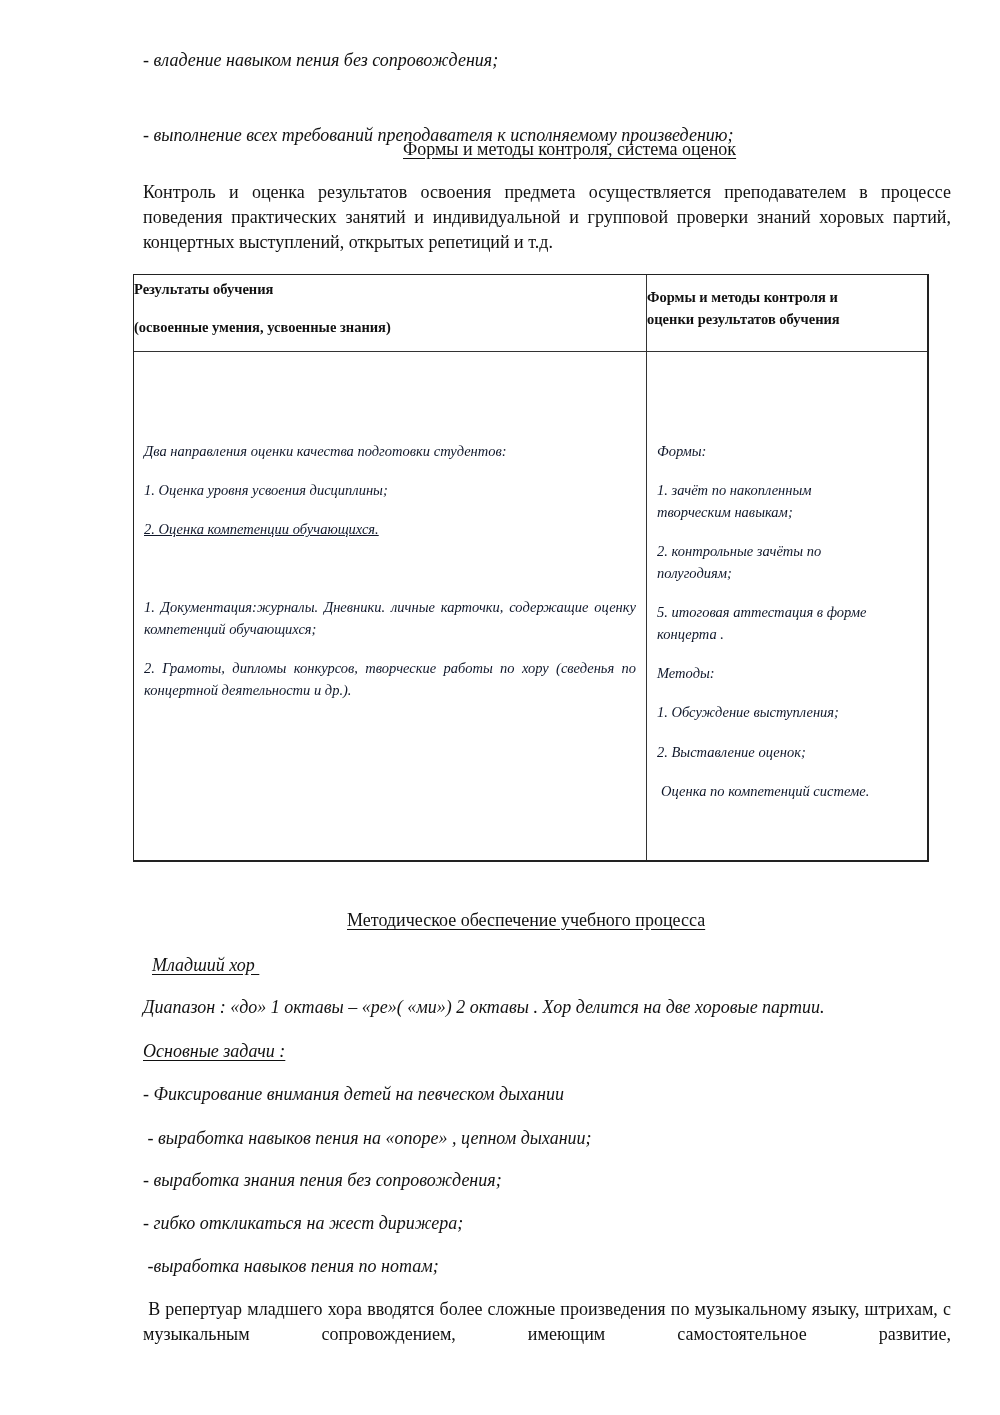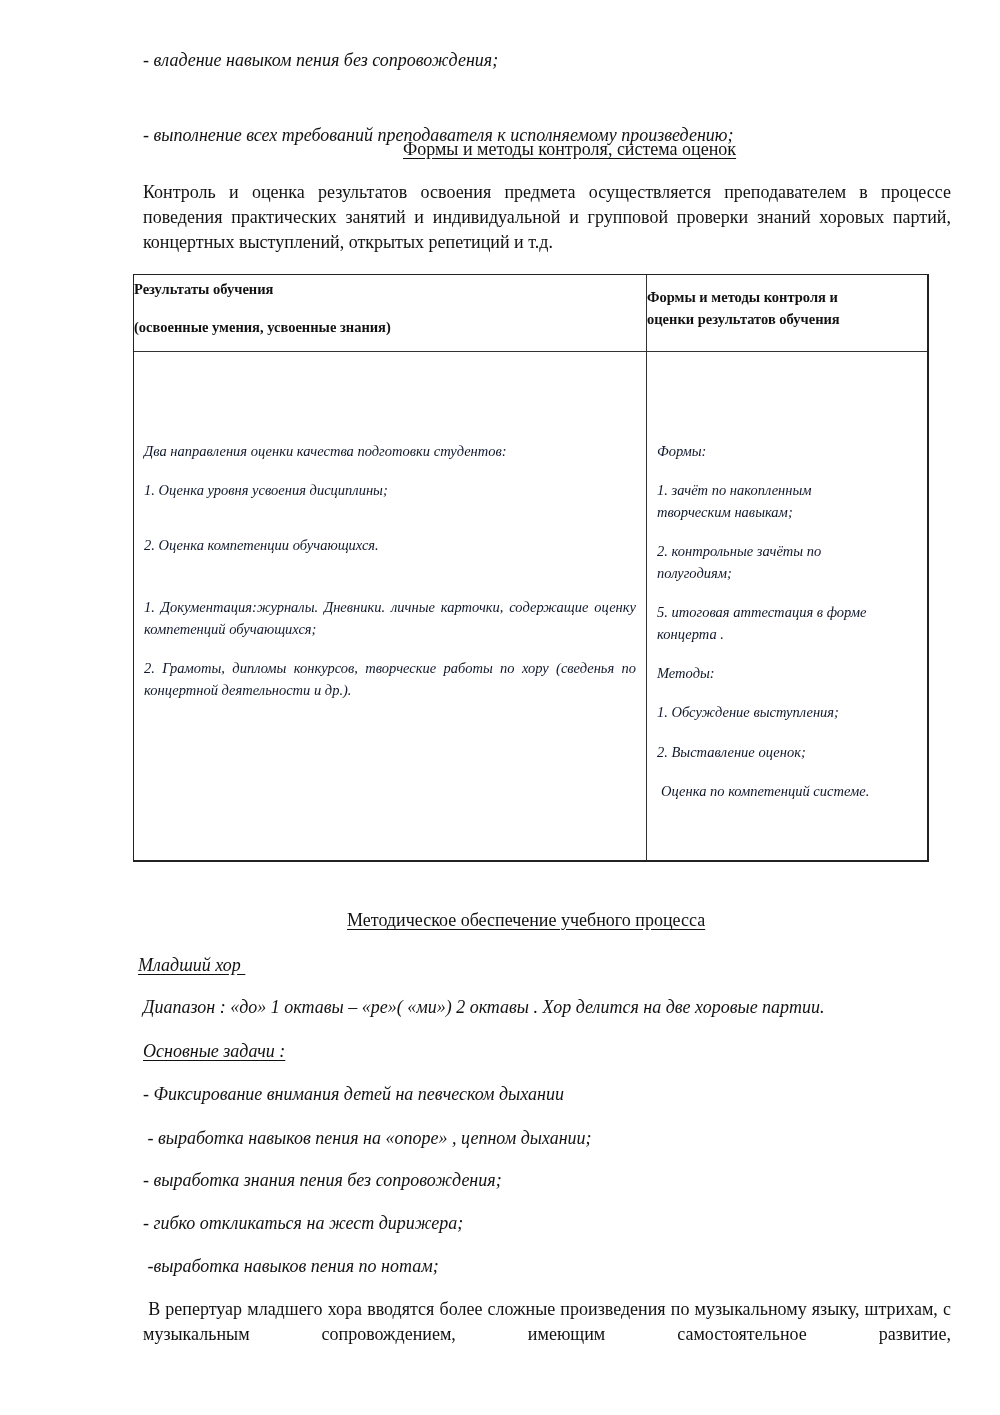--- a/index.html
+++ b/index.html
@@ -44,36 +44,36 @@
   <div class="vline"></div>
   <div class="hline"></div>
 
   <div class="abs th" style="left:0; width:512px; top:4px;">Результаты обучения</div>
   <div class="abs th" style="left:0; width:512px; top:42px;">(освоенные умения, усвоенные знания)</div>
   <div class="abs th" style="left:513px; width:281px; top:12px;">Формы и методы контроля и</div>
   <div class="abs th" style="left:513px; width:281px; top:34px;">оценки результатов обучения</div>
 
   <div class="abs cell" style="left:10px; top:117px; width:495px;">Два направления оценки качества подготовки студентов:</div>
   <div class="abs cell" style="left:10px; top:156px; width:495px;">1. Оценка уровня усвоения дисциплины;</div>
-  <div class="abs cell" style="left:10px; top:211px; width:495px;">2. Оценка компетенции обучающихся.</div>
+  <div class="abs cell" style="left:10px; top:195px; width:495px;text-decoration:underline;">2. Оценка компетенции обучающихся.</div>
   <div class="abs cell cell-j" style="left:10px; top:273px; width:492px;">1. Документация:журналы. Дневники. личные карточки, содержащие оценку компетенций обучающихся;</div>
   <div class="abs cell cell-j" style="left:10px; top:334px; width:492px;">2. Грамоты, дипломы конкурсов, творческие работы по хору (сведенья по концертной деятельности и др.).</div>
 
   <div class="abs cell" style="left:523px; top:117px; width:265px;">Формы:</div>
   <div class="abs cell" style="left:523px; top:156px; width:200px;">1. зачёт по накопленным творческим навыкам;</div>
   <div class="abs cell" style="left:523px; top:217px; width:210px;">2. контрольные зачёты по полугодиям;</div>
   <div class="abs cell" style="left:523px; top:278px; width:260px;">5. итоговая аттестация в форме концерта .</div>
   <div class="abs cell" style="left:523px; top:339px; width:265px;">Методы:</div>
   <div class="abs cell" style="left:523px; top:378px; width:265px;">1. Обсуждение выступления;</div>
   <div class="abs cell" style="left:523px; top:418px; width:265px;">2. Выставление оценок;</div>
   <div class="abs cell" style="left:527px; top:457px; width:265px;">Оценка по компетенций системе.</div>
 </div>
 
 <div class="abs heading-center u" style="left:347px; top:910px;">Методическое обеспечение учебного процесса</div>
-<div class="abs line u it" style="left:138px; top:955px; white-space:pre;">Младший хор </div>
+<div class="abs line u it" style="left:152px; top:955px; white-space:pre;">Младший хор </div>
 <div class="abs line" style="left:143px; top:997px;">Диапазон : «до» 1 октавы – «ре»( «ми») 2 октавы . Хор делится на две хоровые партии.</div>
 <div class="abs line u" style="left:143px; top:1041px;">Основные задачи :</div>
 
 <div class="abs line" style="left:143px; top:1084px; white-space:pre;">- Фиксирование внимания детей на певческом дыхании</div>
 <div class="abs line" style="left:143px; top:1128px; white-space:pre;"> - выработка навыков пения на «опоре» , цепном дыхании;</div>
 <div class="abs line" style="left:143px; top:1170px; white-space:pre;">- выработка знания пения без сопровождения;</div>
 <div class="abs line" style="left:143px; top:1213px; white-space:pre;">- гибко откликаться на жест дирижера;</div>
 <div class="abs line" style="left:143px; top:1256px; white-space:pre;"> -выработка навыков пения по нотам;</div>
 
 <div class="abs para" style="left:143px; top:1297px; width:808px; white-space:pre-wrap; text-align-last:justify;"> В репертуар младшего хора вводятся более сложные произведения по музыкальному языку, штрихам, с музыкальным сопровождением, имеющим самостоятельное развитие,</div>

